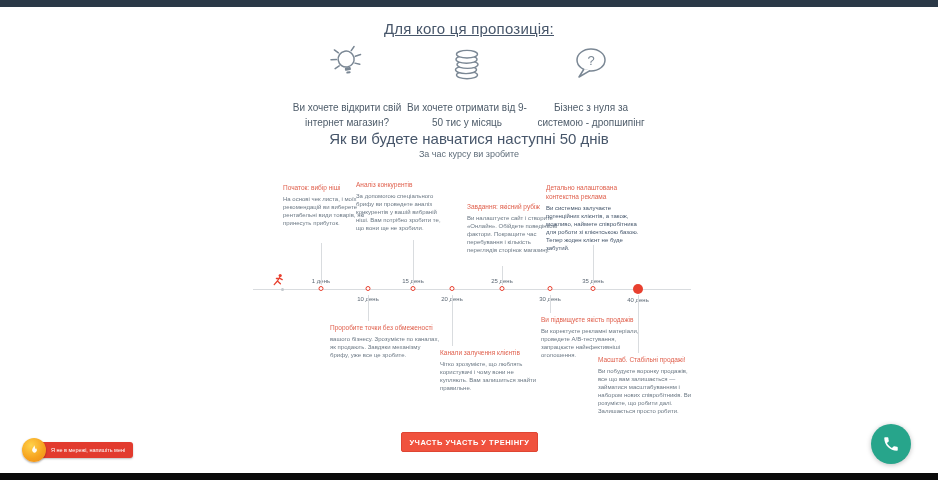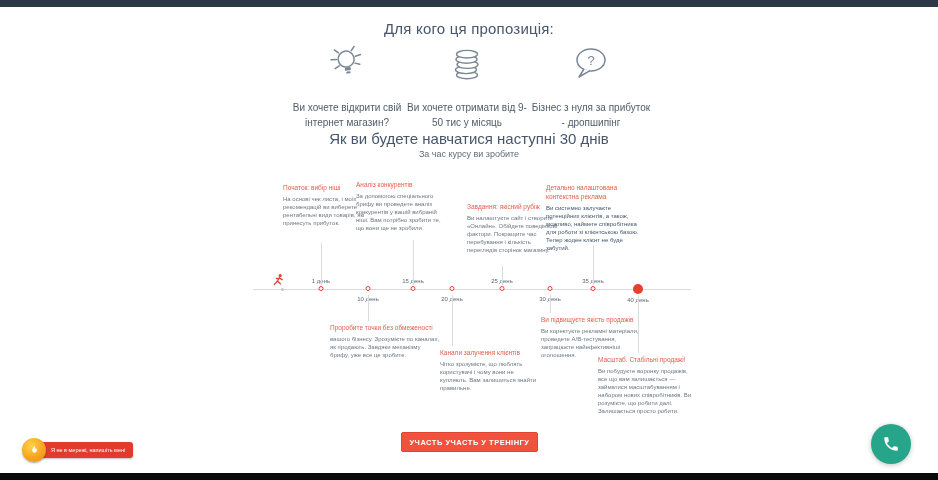--- a/index.html
+++ b/index.html
@@ -4,21 +4,21 @@
 <style>
   * { margin:0; padding:0; box-sizing:border-box; }
   body { background:#e9e9e9; font-family:"Liberation Sans", sans-serif; }
   .page { position:relative; width:938px; height:480px; background:#ffffff; overflow:hidden; }
 
   .topbar { position:absolute; left:0; top:0; width:938px; height:7px; background:#2b3947; }
   .bottombar { position:absolute; left:0; top:473px; width:938px; height:7px; background:#0a0a0a; }
 
   
   .aud-title { position:absolute; left:0; top:20px; width:938px; text-align:center;
-               font-size:15px; color:#47566a; letter-spacing:.2px; }
+               font-size:15px; color:#47566a; letter-spacing:.2px;text-decoration:underline; }
   .aud-item { position:absolute; top:42px; width:150px; text-align:center; }
   .aud-item.i0 { left:272px; } .aud-item.i1 { left:392px; } .aud-item.i2 { left:516px; }
   .aud-icon { height:44px; display:flex; align-items:center; justify-content:center; }
   .aud-label { font-size:10px; color:#4e5c6a; line-height:1.45; margin-top:15px; padding:0 14px; }
 
   
   .course-title { position:absolute; left:0; top:130px; width:938px; text-align:center;
                   font-size:15px; color:#47566a; }
   .course-sub { position:absolute; left:0; top:149px; width:938px; text-align:center;
                 font-size:9px; color:#5f6d7a; }
@@ -102,24 +102,24 @@
   </div>
 
   <div class="aud-item i2">
     <div class="aud-icon">
       <svg width="42" height="40" viewBox="0 0 42 40">
         <ellipse cx="21" cy="16" rx="14" ry="11" fill="#ffffff" stroke="#7a8794" stroke-width="1.5"></ellipse>
         <path d="M14 25 L9 33 L20 26.6" fill="#ffffff" stroke="#7a8794" stroke-width="1.5" stroke-linejoin="round"></path>
         <text x="21" y="20.5" text-anchor="middle" font-size="13" fill="#7a8794" font-family="Liberation Sans, sans-serif">?</text>
       </svg>
     </div>
-    <div class="aud-label">Бізнес з нуля за прибуток - дропшипінг</div>
-  </div>
-
-  <div class="course-title">Як ви будете навчатися наступні 30 днів</div>
+    <div class="aud-label">Бізнес з нуля за системою - дропшипінг</div>
+  </div>
+
+  <div class="course-title">Як ви будете навчатися наступні 50 днів</div>
   <div class="course-sub">За час курсу ви зробите</div>
 
   <div class="tl-line"></div>
   <div class="tl-start-tick"></div>
   <div class="runner">
     <svg width="14" height="14" viewBox="0 0 14 14">
       <circle cx="9.2" cy="2.6" r="1.6" fill="#e8402f"></circle>
       <path d="M8.6 4.6 L6.4 8 M8.4 5.2 L11.2 6.6 M8.4 5.2 L5.4 5.5 M6.4 8 L9.4 10.8 M6.4 8 L3.2 11.6" stroke="#e8402f" stroke-width="1.3" fill="none" stroke-linecap="round"></path>
     </svg>
   </div>

